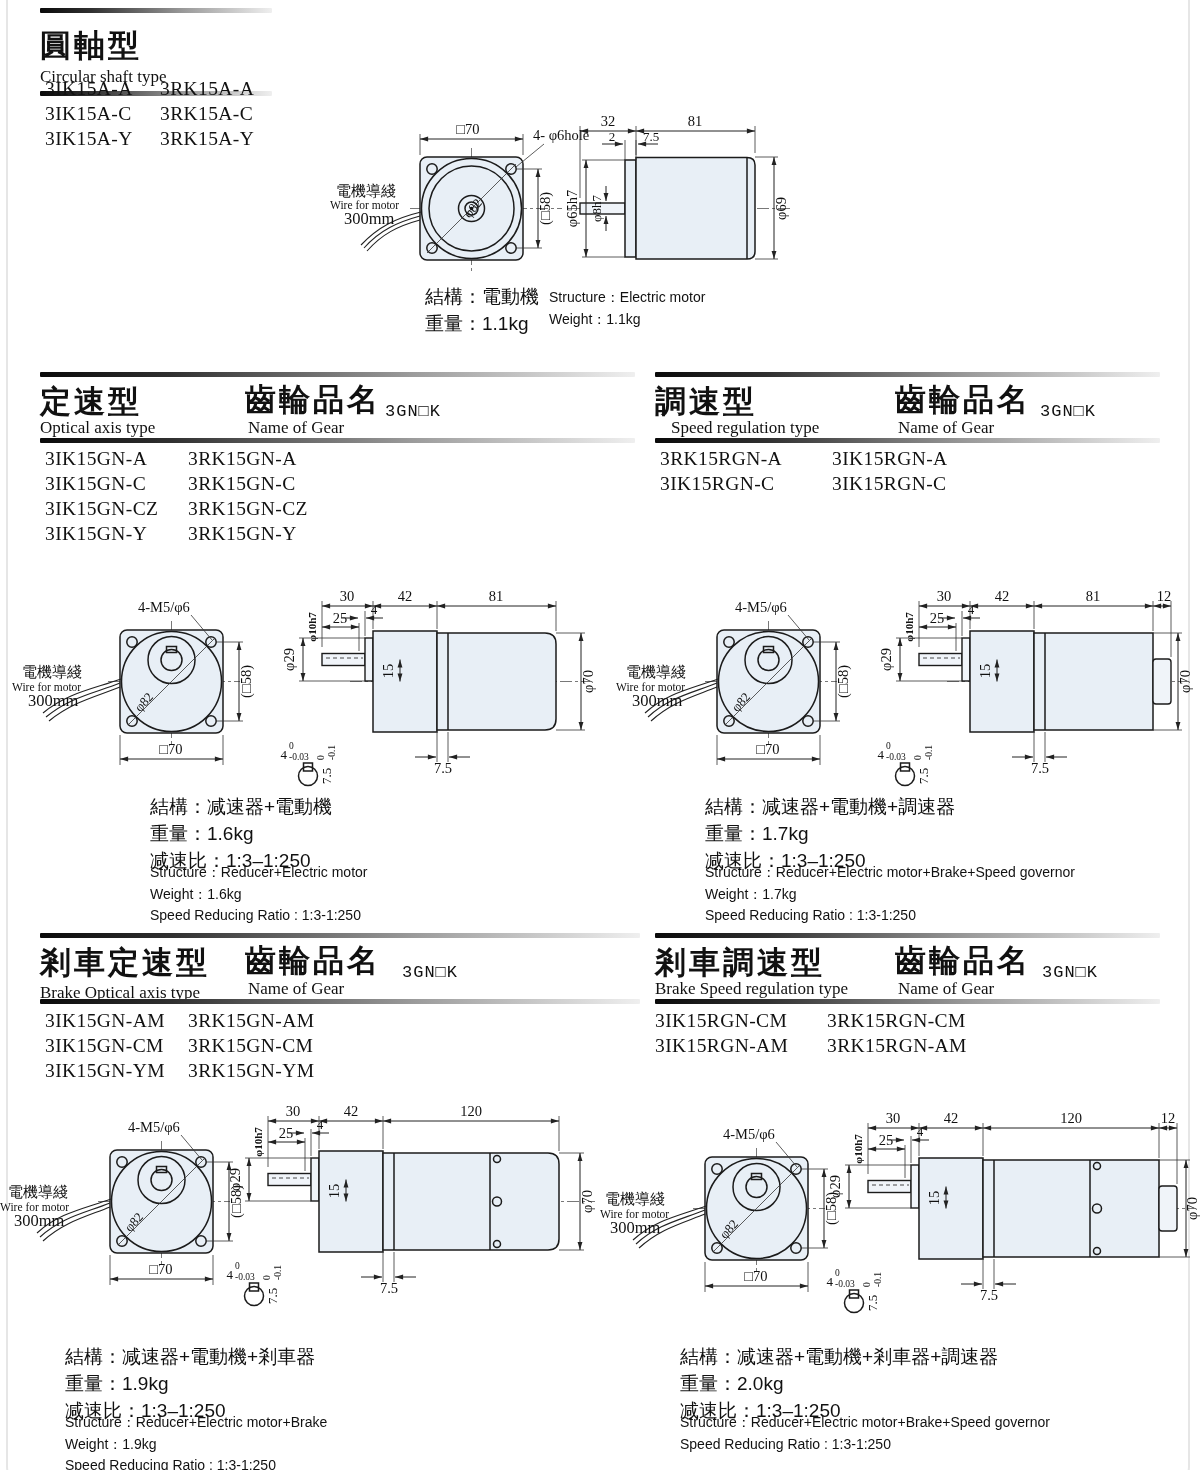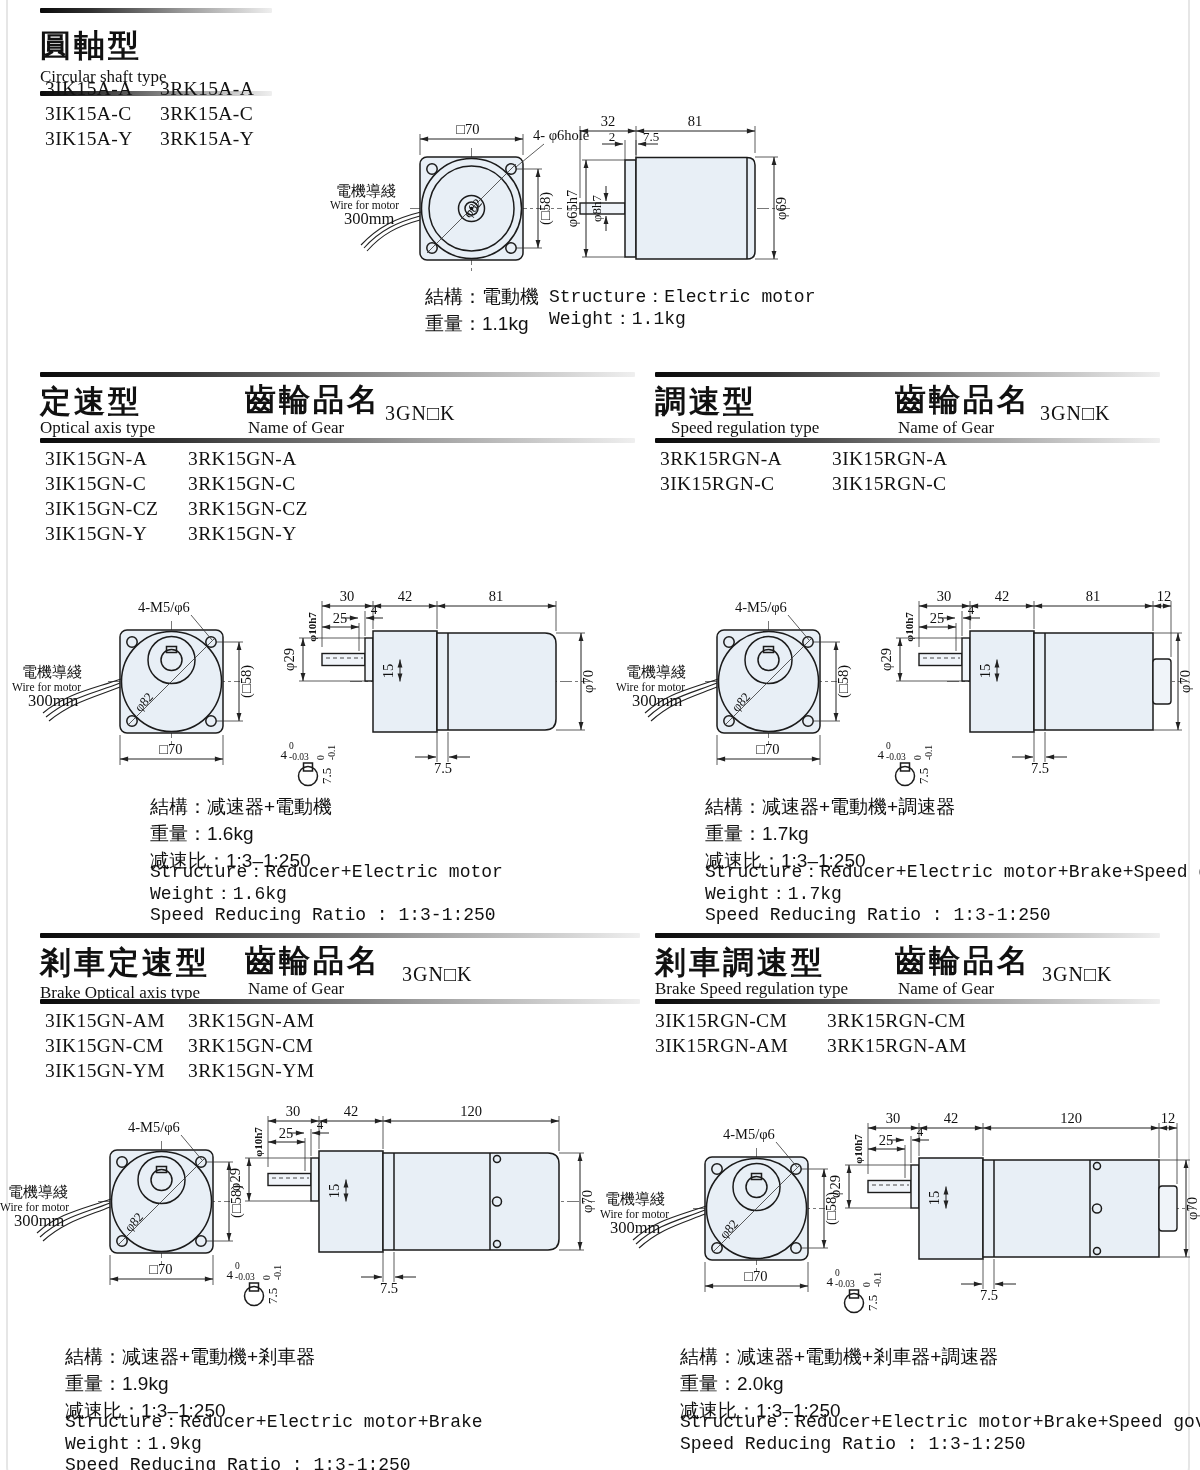--- a/index.html
+++ b/index.html
@@ -5,25 +5,25 @@
   html,body{margin:0;padding:0}
   body{width:1200px;height:1470px;position:relative;background:#fff;color:#111;
        font-family:"Liberation Sans","DejaVu Sans",sans-serif;overflow:hidden}
   .abs{position:absolute}
   .frame{position:absolute;left:6px;top:-30px;width:1180px;height:1520px;
          border:2px solid #e6e6e6;border-radius:28px;pointer-events:none}
   .bar{height:5px;background:linear-gradient(90deg,#0a0a0a 0%,#303030 22%,#9a9a9a 62%,#efefef 100%);border-radius:1px}
   .hzh{font-size:31px;font-weight:700;letter-spacing:3px;white-space:nowrap;
        font-family:"DejaVu Sans","Liberation Sans",sans-serif}
   .hen{font-size:17px;font-family:Liberation Serif, serif;white-space:nowrap}
-  .code{font-size:20px;font-family:Liberation Serif, serif;letter-spacing:1px}
+  .code{font-size:17px;font-family:Liberation Mono, monospace;letter-spacing:1px}
   .models{display:grid;row-gap:3px;font-family:"Liberation Serif",serif;
           font-size:19.5px;letter-spacing:.4px;line-height:22px;white-space:nowrap}
   .izh{font-size:19px;line-height:27px;font-weight:500;white-space:nowrap}
-  .ien{font-family:Liberation Mono, monospace;font-size:18px;line-height:21.5px;white-space:nowrap}
+  .ien{font-family:Liberation Sans, sans-serif;font-size:14px;line-height:21.5px;white-space:nowrap}
   svg{position:absolute;overflow:visible}
   svg text{font-family:"Liberation Serif",serif;fill:#111;font-size:14.5px;text-anchor:middle}
   svg text.ta-s{text-anchor:start}
   svg text.ta-e{text-anchor:end}
   .zh-s{font-family:"DejaVu Sans",sans-serif;font-size:15px}
   .en-s{font-size:11.5px}
   .mm-s{font-size:16.5px}
   .bold{font-weight:700}
   .sm{font-size:9.5px}
   .md{font-size:13px}

